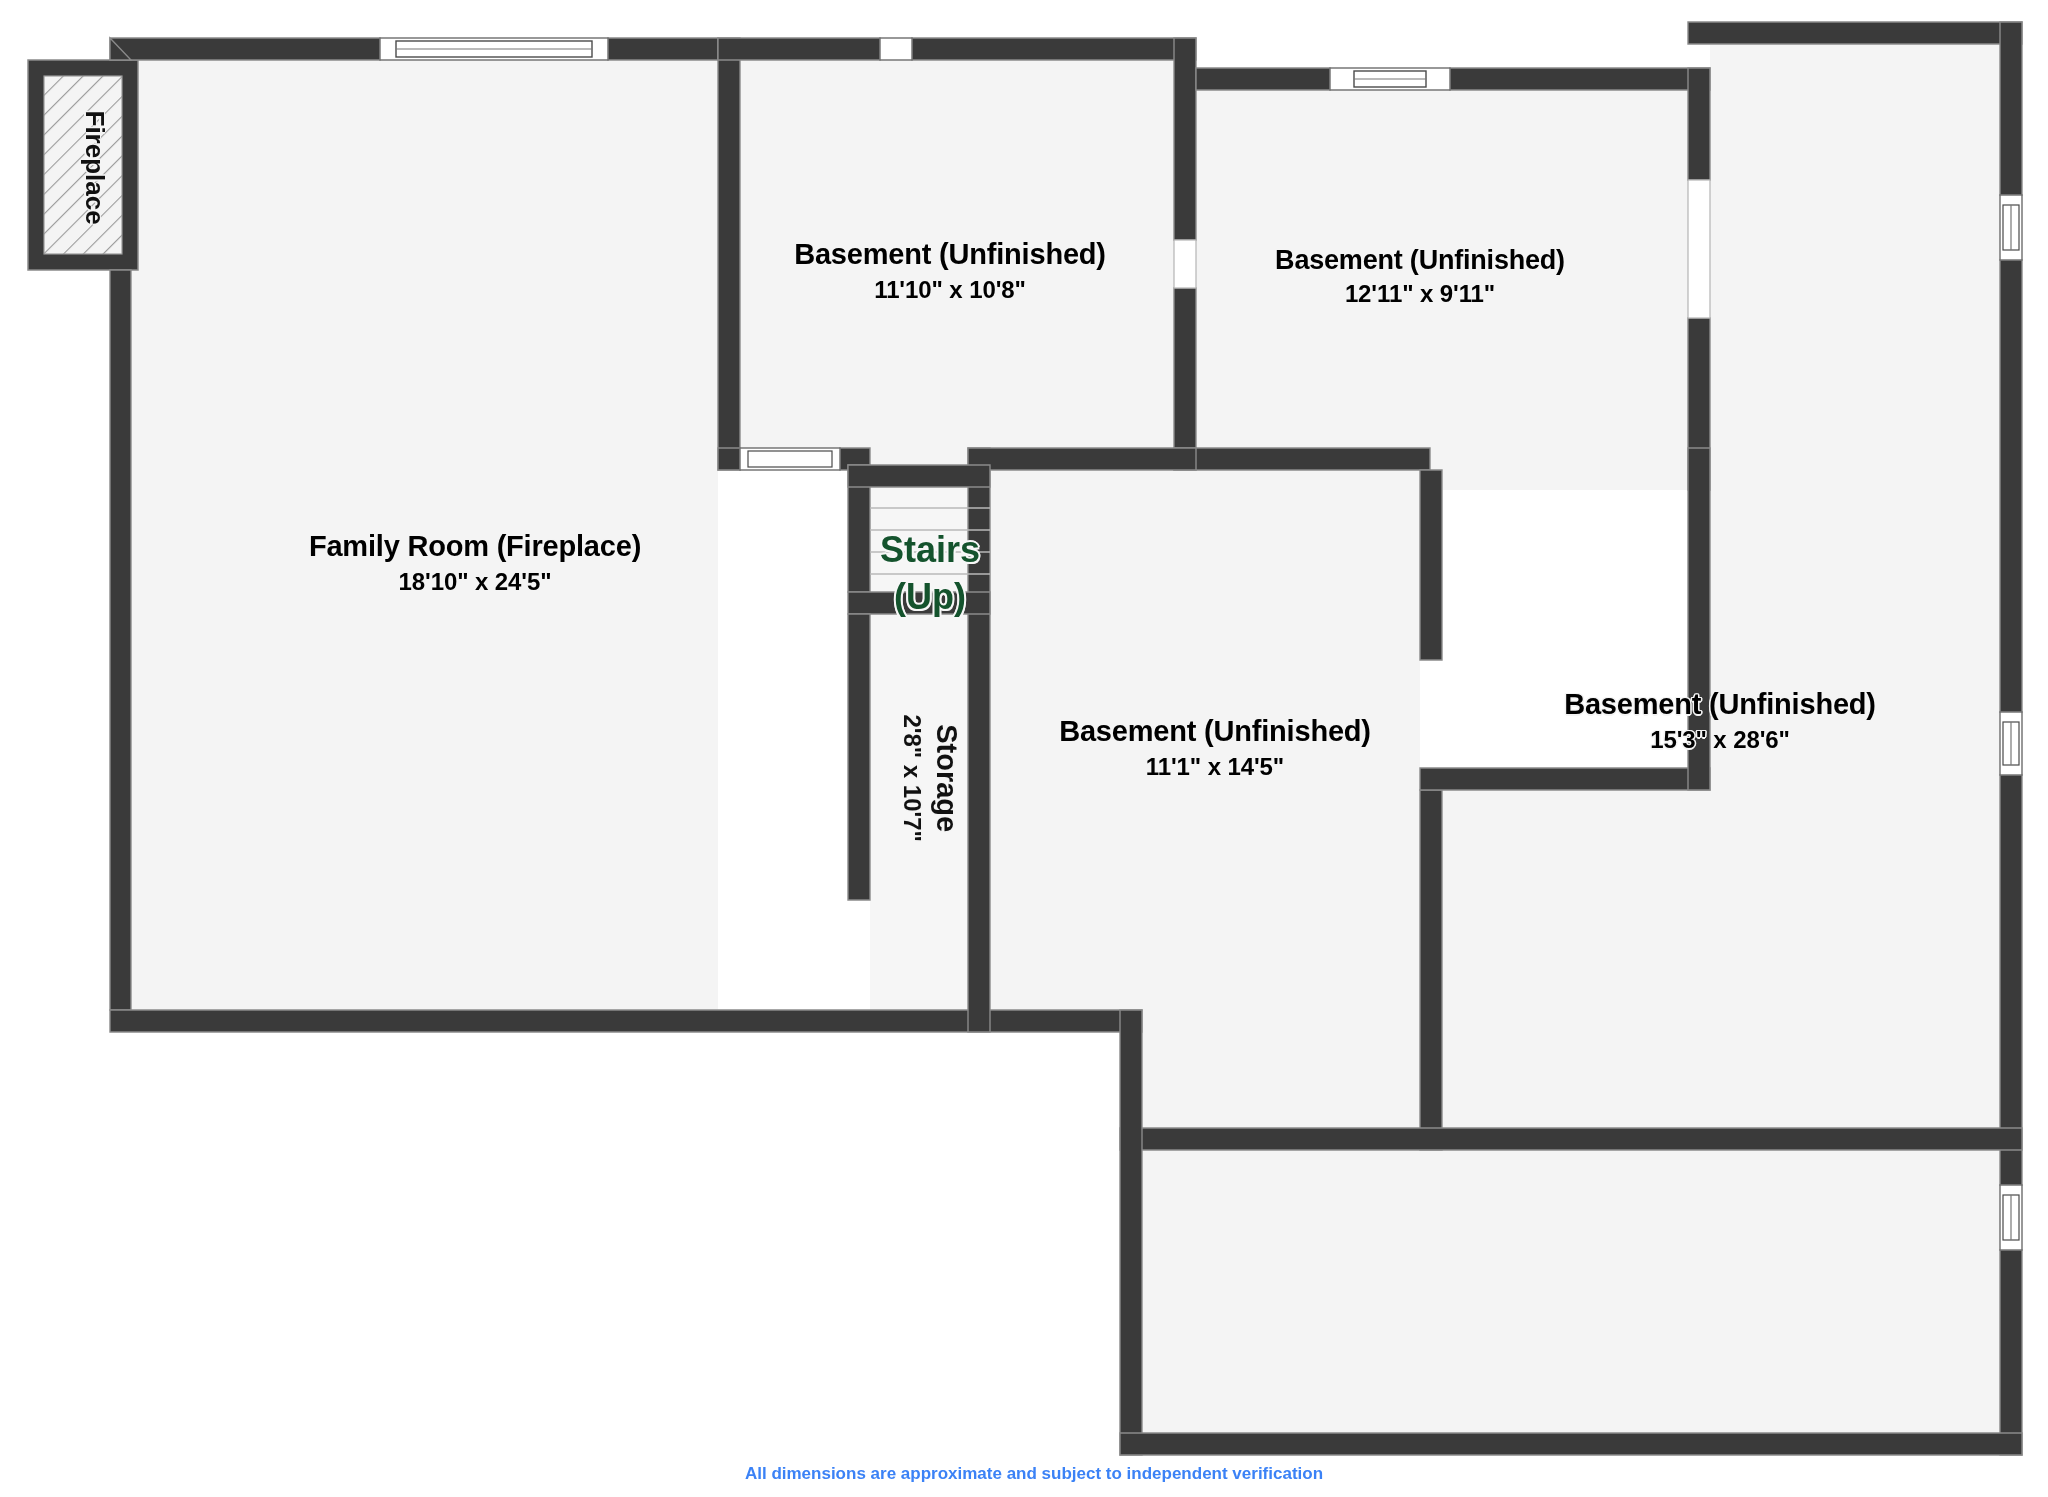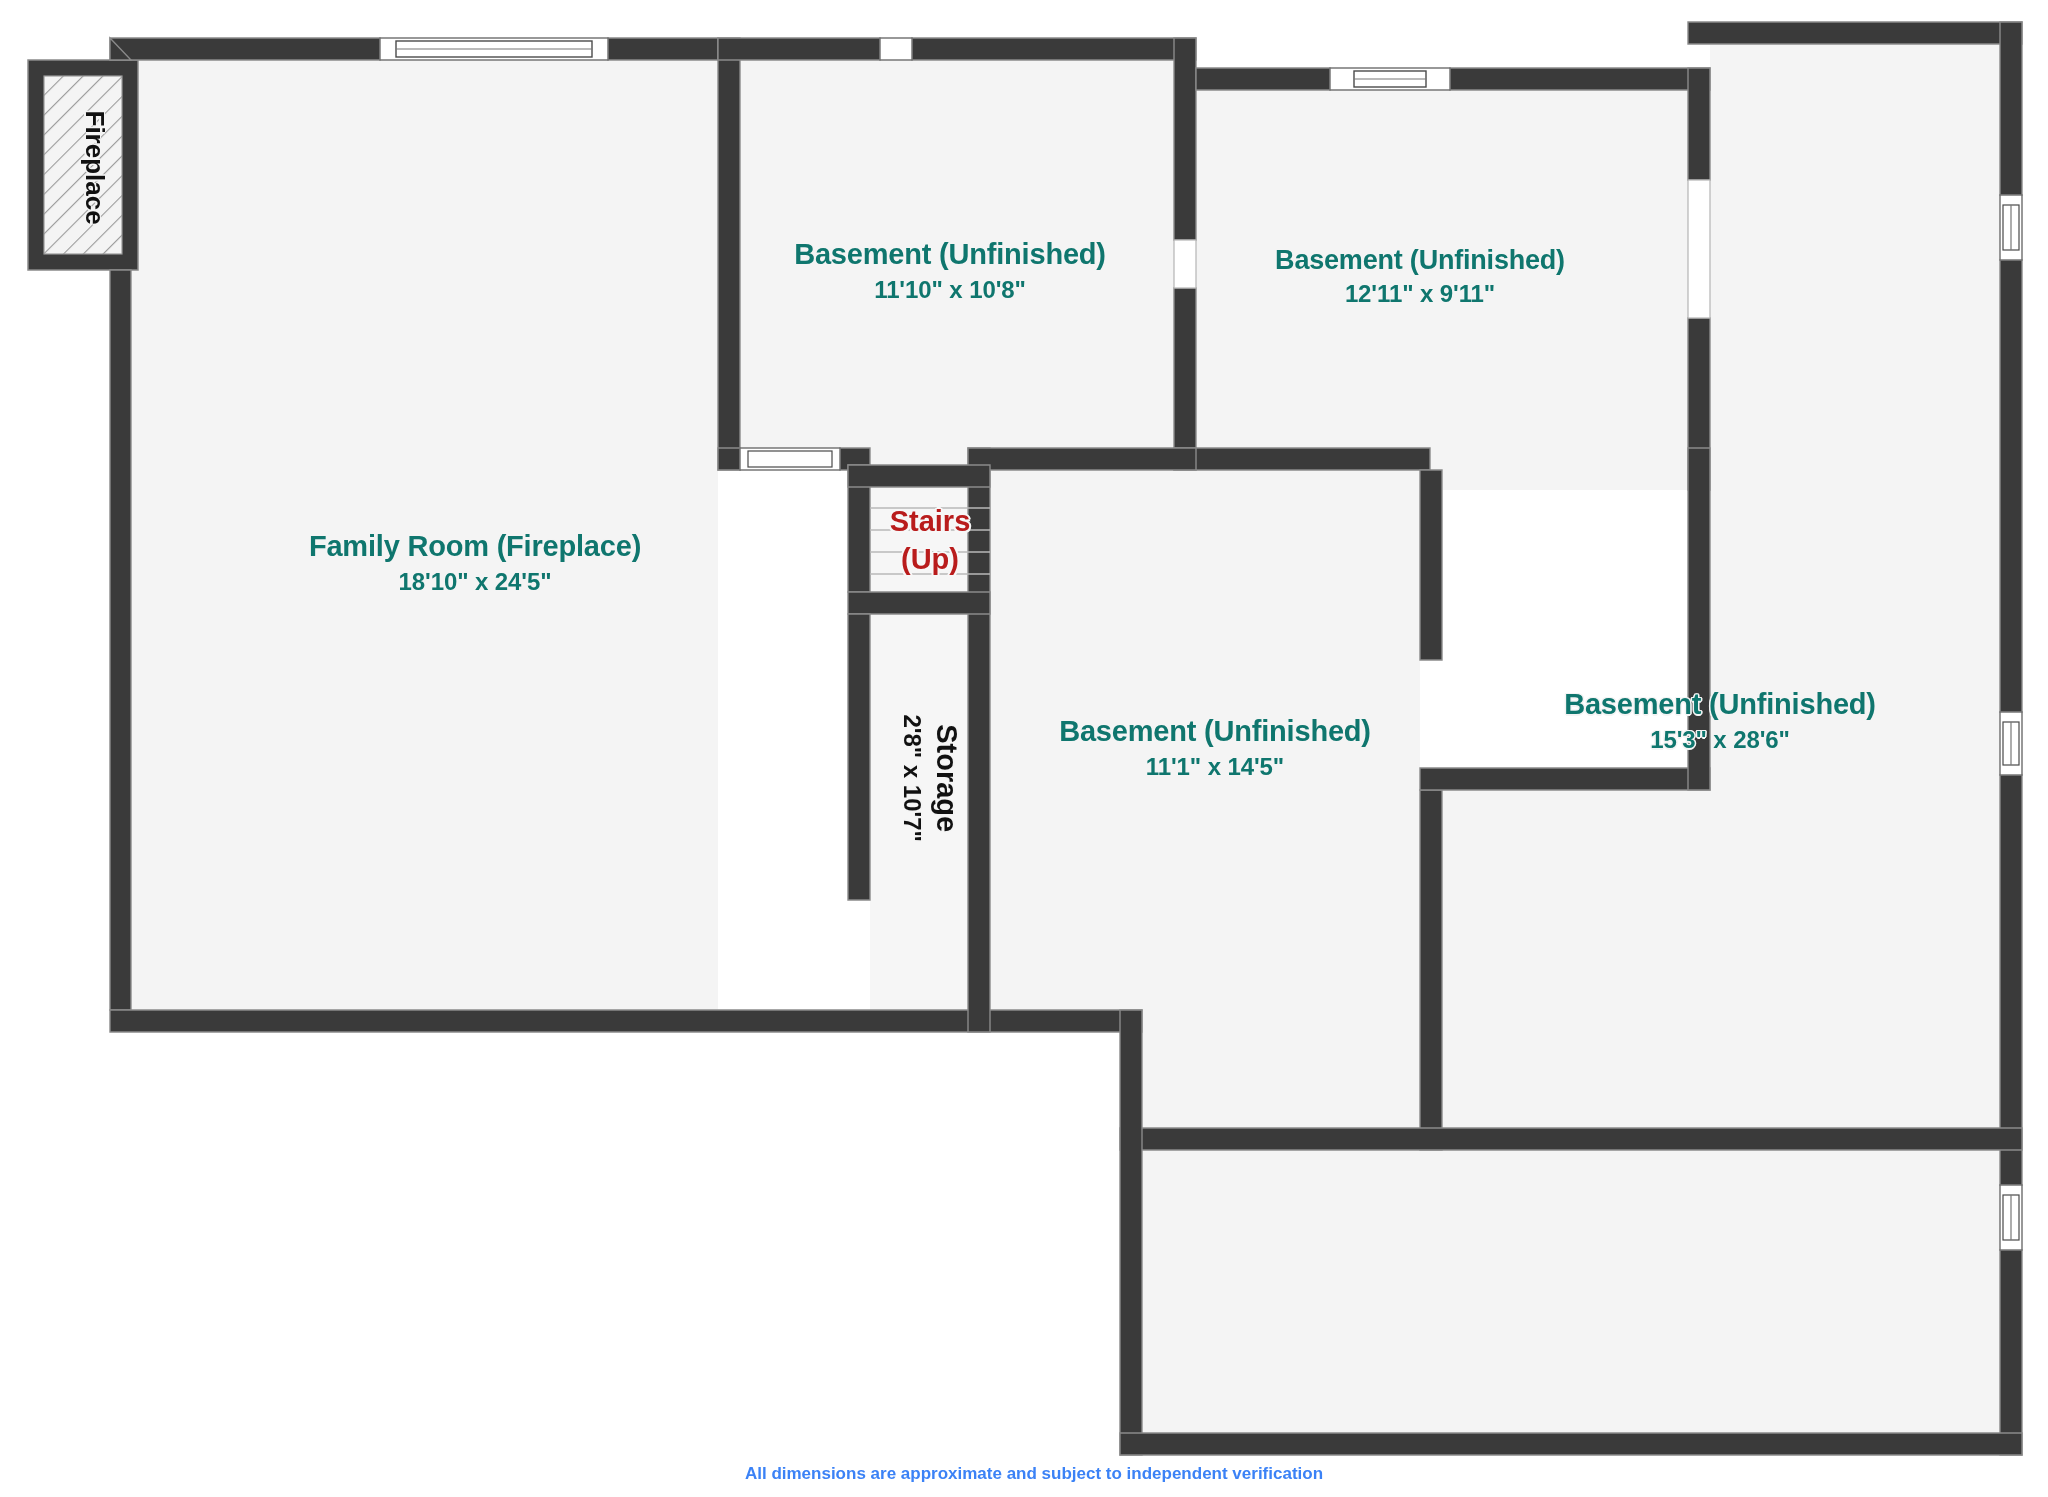--- a/index.html
+++ b/index.html
@@ -22,21 +22,21 @@
     position: absolute;
     left: 0;
     top: 0;
     width: 2048px;
     height: 1497px;
     display: block;
   }
   .room-label {
     position: absolute;
     text-align: center;
-    color: #0f766e;
+    color: #000000;
     font-family: "Liberation Sans", sans-serif;
     font-weight: bold;
     white-space: nowrap;
     pointer-events: none;
     text-shadow:
        1.5px 0 0 #f4f4f4, -1.5px 0 0 #f4f4f4,
        0 1.5px 0 #f4f4f4, 0 -1.5px 0 #f4f4f4,
        1px 1px 0 #f4f4f4, -1px -1px 0 #f4f4f4,
        1px -1px 0 #f4f4f4, -1px 1px 0 #f4f4f4;
   }
@@ -66,30 +66,31 @@
     font-weight: bold;
     color: #111111;
     white-space: nowrap;
     text-shadow:
        1.5px 0 0 #f4f4f4, -1.5px 0 0 #f4f4f4,
        0 1.5px 0 #f4f4f4, 0 -1.5px 0 #f4f4f4;
   }
   .stairs-label {
     position: absolute;
     text-align: center;
-    font-size: 29px;
-    font-weight: bold;
-    color: #b91c1c;
+    font-size: 36px;
+    font-weight: bold;
+    color: #14532d;
     line-height: 1.3;
     white-space: nowrap;
     text-shadow:
        2px 0 0 #f7f7f7, -2px 0 0 #f7f7f7,
        0 2px 0 #f7f7f7, 0 -2px 0 #f7f7f7,
        1.5px 1.5px 0 #f7f7f7, -1.5px -1.5px 0 #f7f7f7,
        1.5px -1.5px 0 #f7f7f7, -1.5px 1.5px 0 #f7f7f7;
+    margin-top: 24px;
   }
   .storage-label {
     position: absolute;
     text-align: center;
     color: #111111;
     font-weight: bold;
     white-space: nowrap;
     text-shadow:
        1.5px 0 0 #f4f4f4, -1.5px 0 0 #f4f4f4,
        0 1.5px 0 #f4f4f4, 0 -1.5px 0 #f4f4f4;

